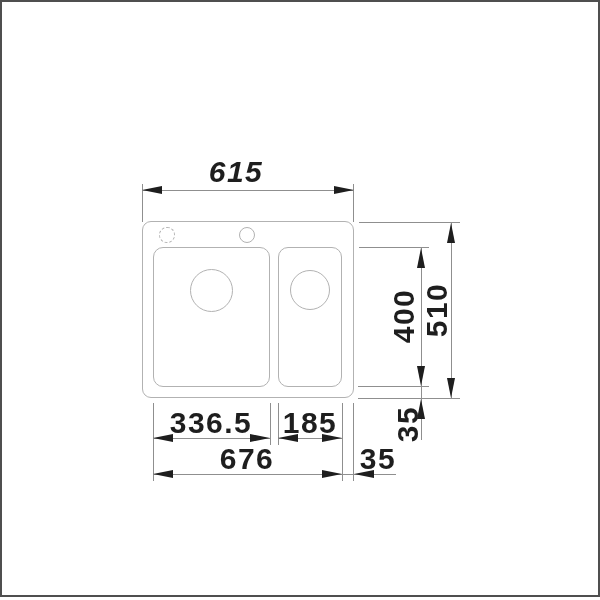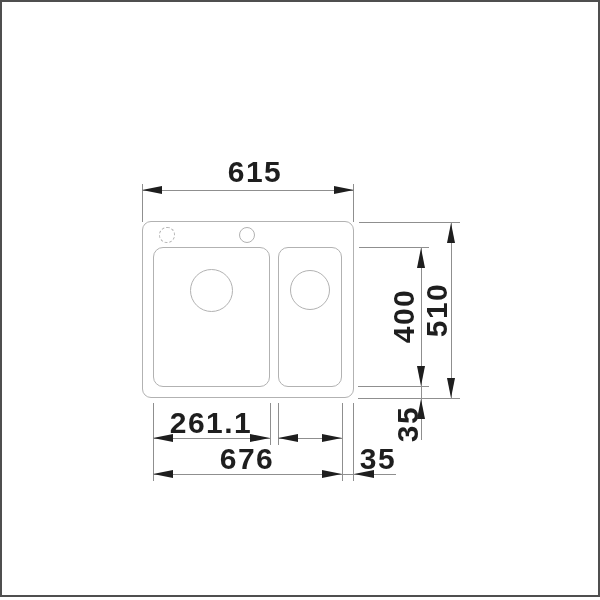--- a/index.html
+++ b/index.html
@@ -68,21 +68,21 @@
   <div class="shape circle tap-dashed"></div>
   <div class="shape circle tap-solid"></div>
   <div class="shape circle drain-main"></div>
   <div class="shape circle drain-half"></div>
 
   <div class="vl" style="left:142px;top:184px;height:38px;"></div>
   <div class="vl" style="left:353px;top:184px;height:38px;"></div>
   <div class="hl" style="left:142px;top:190px;width:212px;"></div>
   <div class="ar ar-l" style="left:142px;top:186px;"></div>
   <div class="ar ar-r" style="left:334px;top:186px;"></div>
-  <div class="num w120" style="left:195px;top:157px;">615</div>
+  <div class="num w120" style="left:176px;top:157px;font-style:italic;">615</div>
 
   <div class="hl" style="left:359px;top:222px;width:101px;"></div>
   <div class="hl" style="left:359px;top:247px;width:70px;"></div>
   <div class="hl" style="left:358px;top:386px;width:71px;"></div>
   <div class="hl" style="left:358px;top:398px;width:102px;"></div>
 
   <div class="vl" style="left:421px;top:247px;height:140px;"></div>
   <div class="ar ar-u" style="left:417px;top:248px;"></div>
   <div class="ar ar-d" style="left:417px;top:366px;"></div>
   <div class="num w120 rot" style="left:344px;top:301px;">400</div>
@@ -98,25 +98,26 @@
 
   <div class="vl" style="left:153px;top:403px;height:78px;"></div>
   <div class="vl" style="left:270px;top:403px;height:42px;"></div>
   <div class="vl" style="left:278px;top:403px;height:42px;"></div>
   <div class="vl" style="left:342px;top:403px;height:78px;"></div>
   <div class="vl" style="left:353px;top:403px;height:78px;"></div>
 
   <div class="hl" style="left:153px;top:438px;width:117px;"></div>
   <div class="ar ar-l" style="left:153px;top:434px;"></div>
   <div class="ar ar-r" style="left:250px;top:434px;"></div>
-  <div class="num w120" style="left:151px;top:408px;">261.1</div>
+  <div class="num w120" style="left:151px;top:408px;">336.5</div>
 
   <div class="hl" style="left:278px;top:438px;width:64px;"></div>
   <div class="ar ar-l" style="left:278px;top:434px;"></div>
   <div class="ar ar-r" style="left:322px;top:434px;"></div>
+  <div class="num w120" style="left:250px;top:408px;">185</div>
 
   <div class="hl" style="left:153px;top:474px;width:189px;"></div>
   <div class="ar ar-l" style="left:153px;top:470px;"></div>
   <div class="ar ar-r" style="left:322px;top:470px;"></div>
   <div class="num w120" style="left:187px;top:444px;">676</div>
 
   <div class="hl" style="left:342px;top:474px;width:54px;"></div>
   <div class="ar ar-l" style="left:354px;top:470px;"></div>
   <div class="num w60" style="left:348px;top:444px;">35</div>
 </div>

